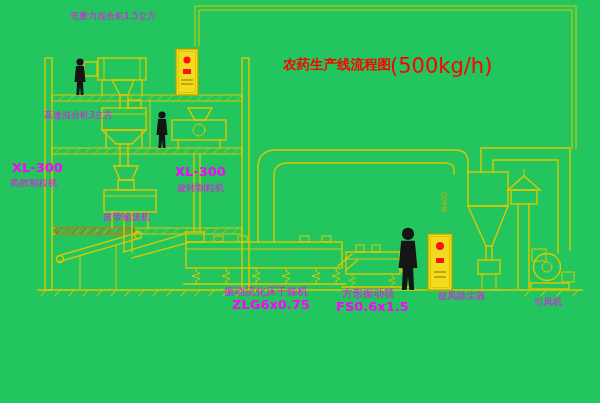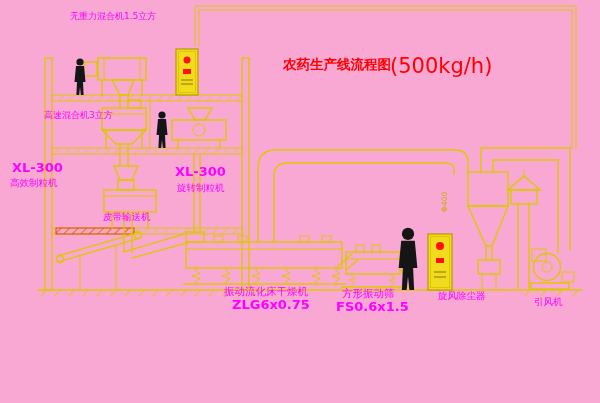--- a/index.html
+++ b/index.html
@@ -1,16 +1,16 @@
 <!DOCTYPE html>
 <html style="--line: #dcc800; --label: #ff00ff; --title: #ff0000; --red: #ff1111; --figure: #151515; --panel_fill: #f2da1e; --bg: #ffffff;"><head>
 <meta charset="utf-8">
 <style>
   html,body{margin:0;padding:0;background:#fff;}
-  .stage{position:relative;width:600px;height:403px;background:#f9a8d4;overflow:hidden;
+  .stage{position:relative;width:600px;height:403px;background:#22c55e;overflow:hidden;
          font-family:"DejaVu Sans",sans-serif;}
   svg{display:block}
   .y{stroke:var(--line,#dcc800);fill:none;stroke-width:1.4;stroke-linecap:square;stroke-linejoin:miter}
   .yt{stroke-width:1}
   .yf{fill:var(--panel_fill,#f2da1e);stroke:#b59e00;stroke-width:1.2}
   .rd{fill:var(--red,#ff1111);stroke:none}
   .blk{fill:var(--figure,#151515);stroke:none}
   text{font-family:"DejaVu Sans",sans-serif;}
   .lbl{fill:var(--label,#ff00ff);font-size:9.5px}
   .lbl-s{fill:var(--label,#ff00ff);font-size:9px}

